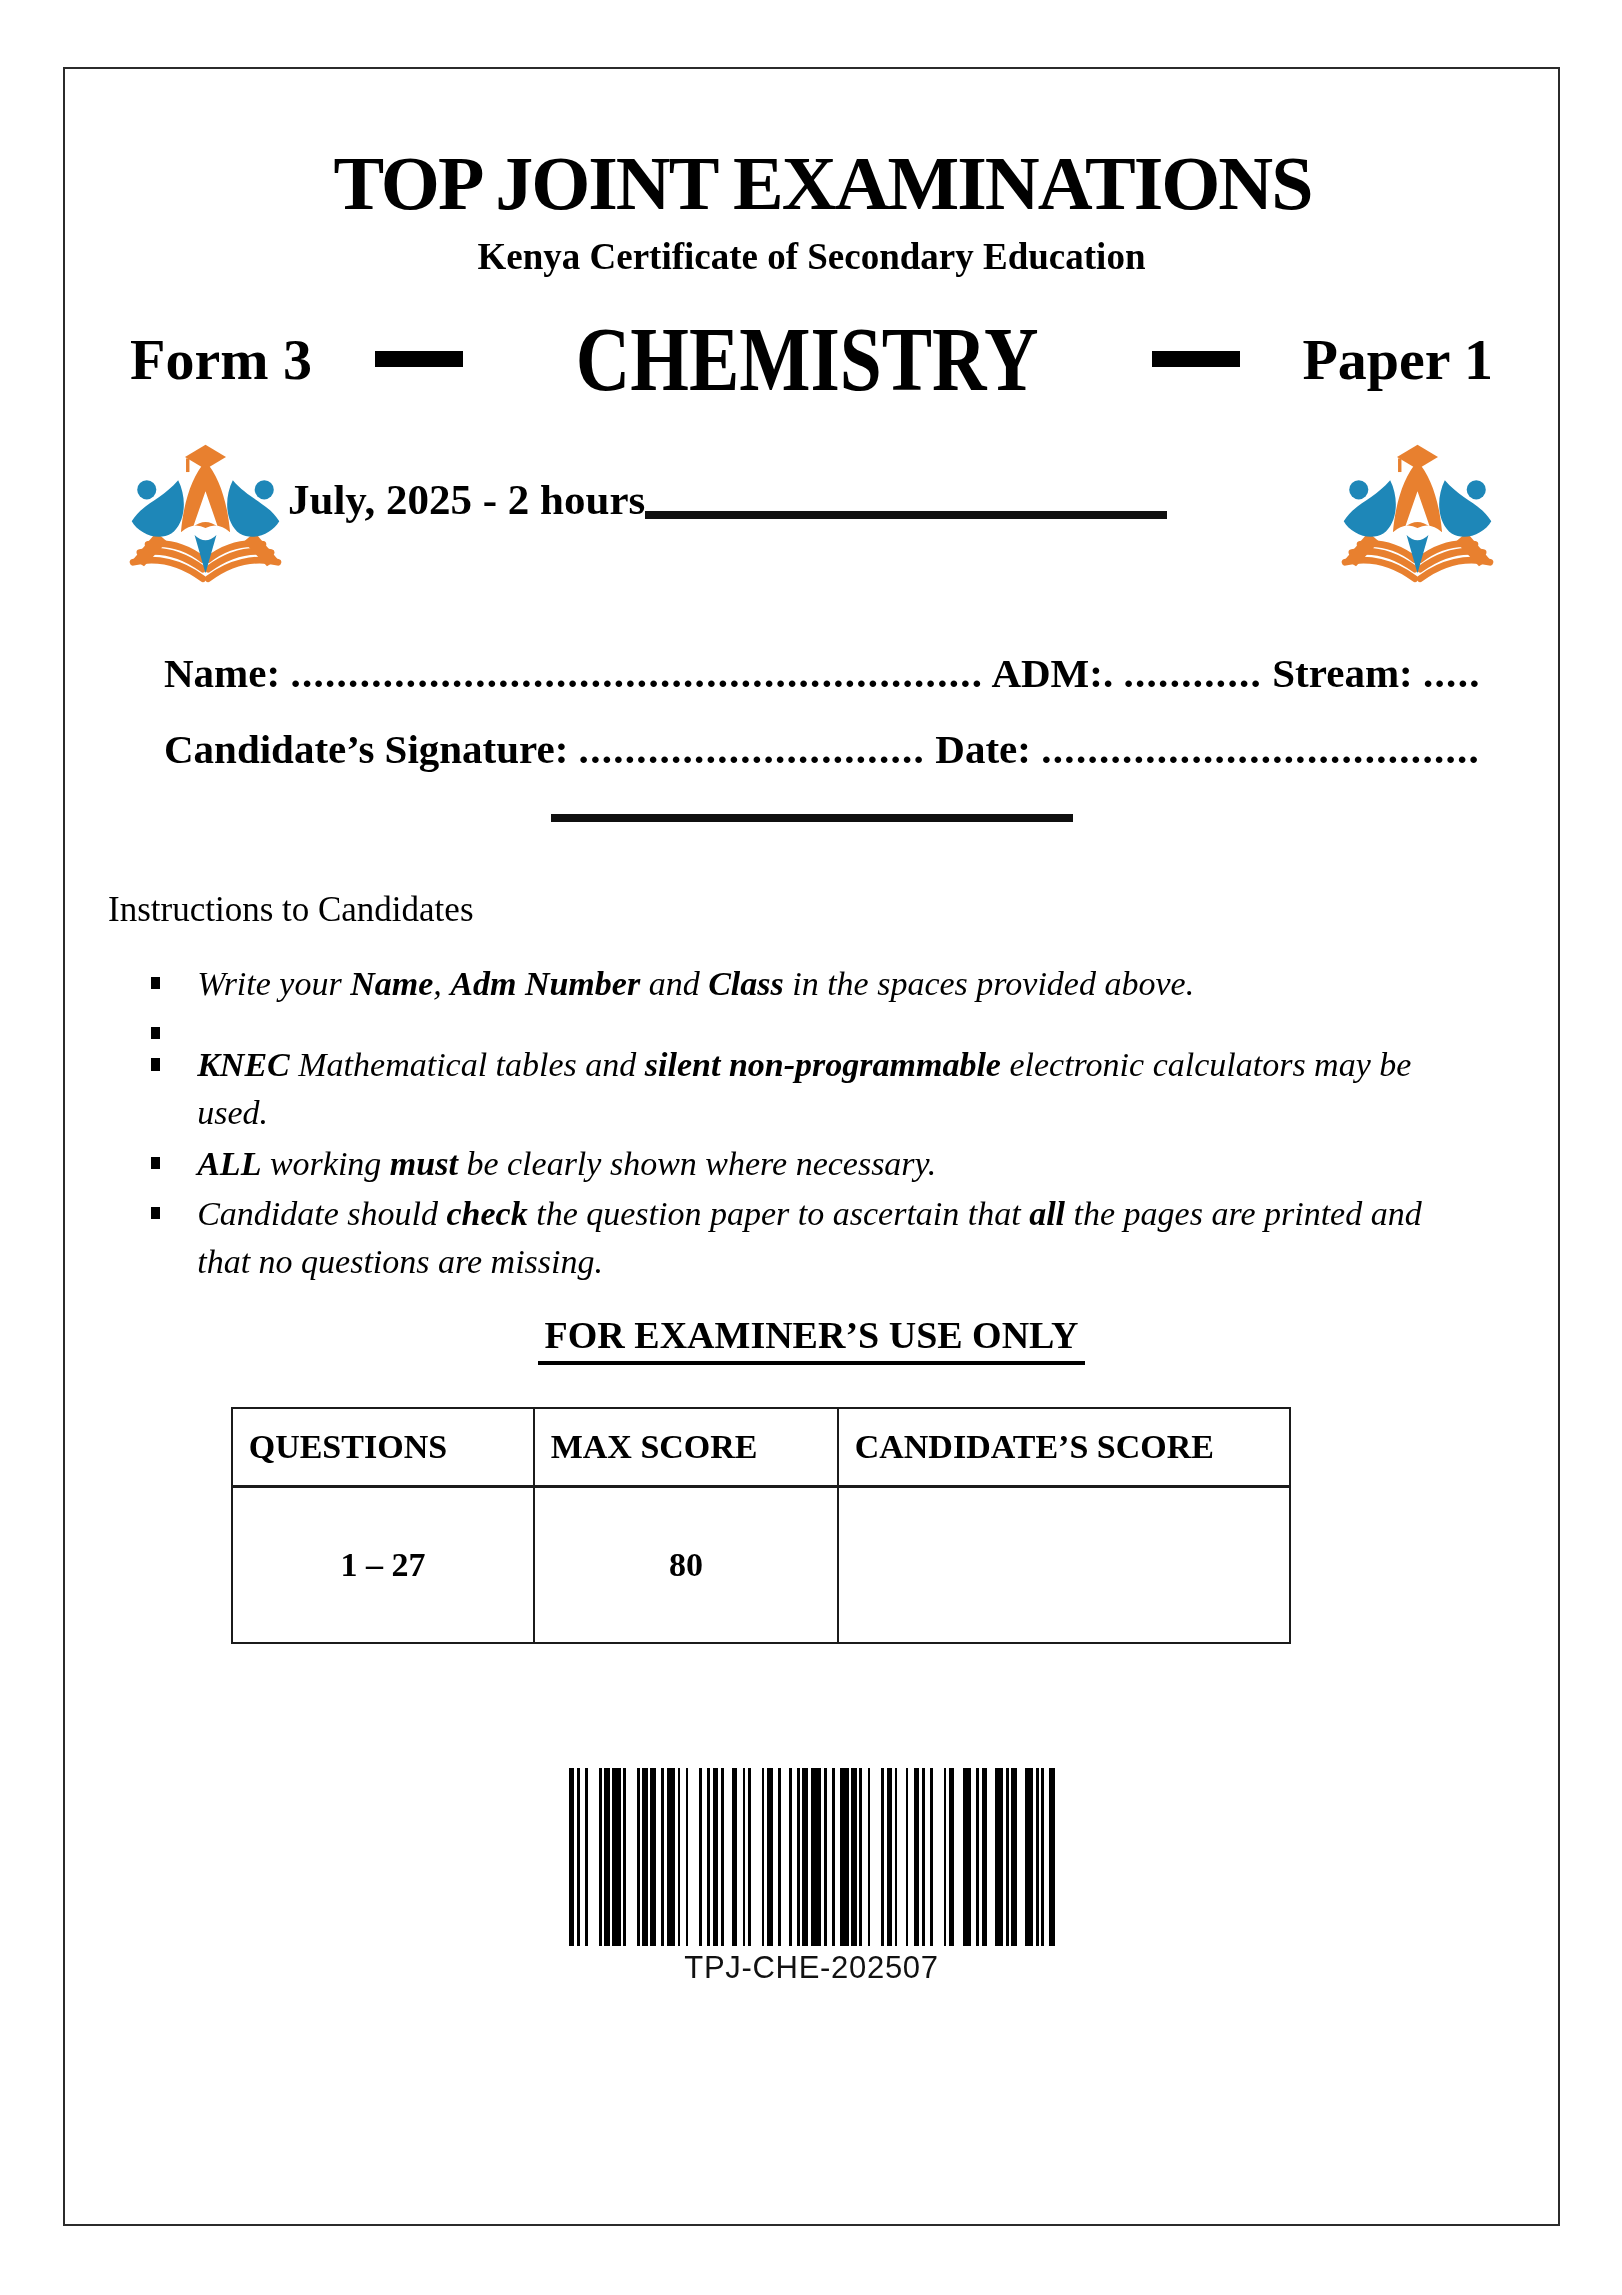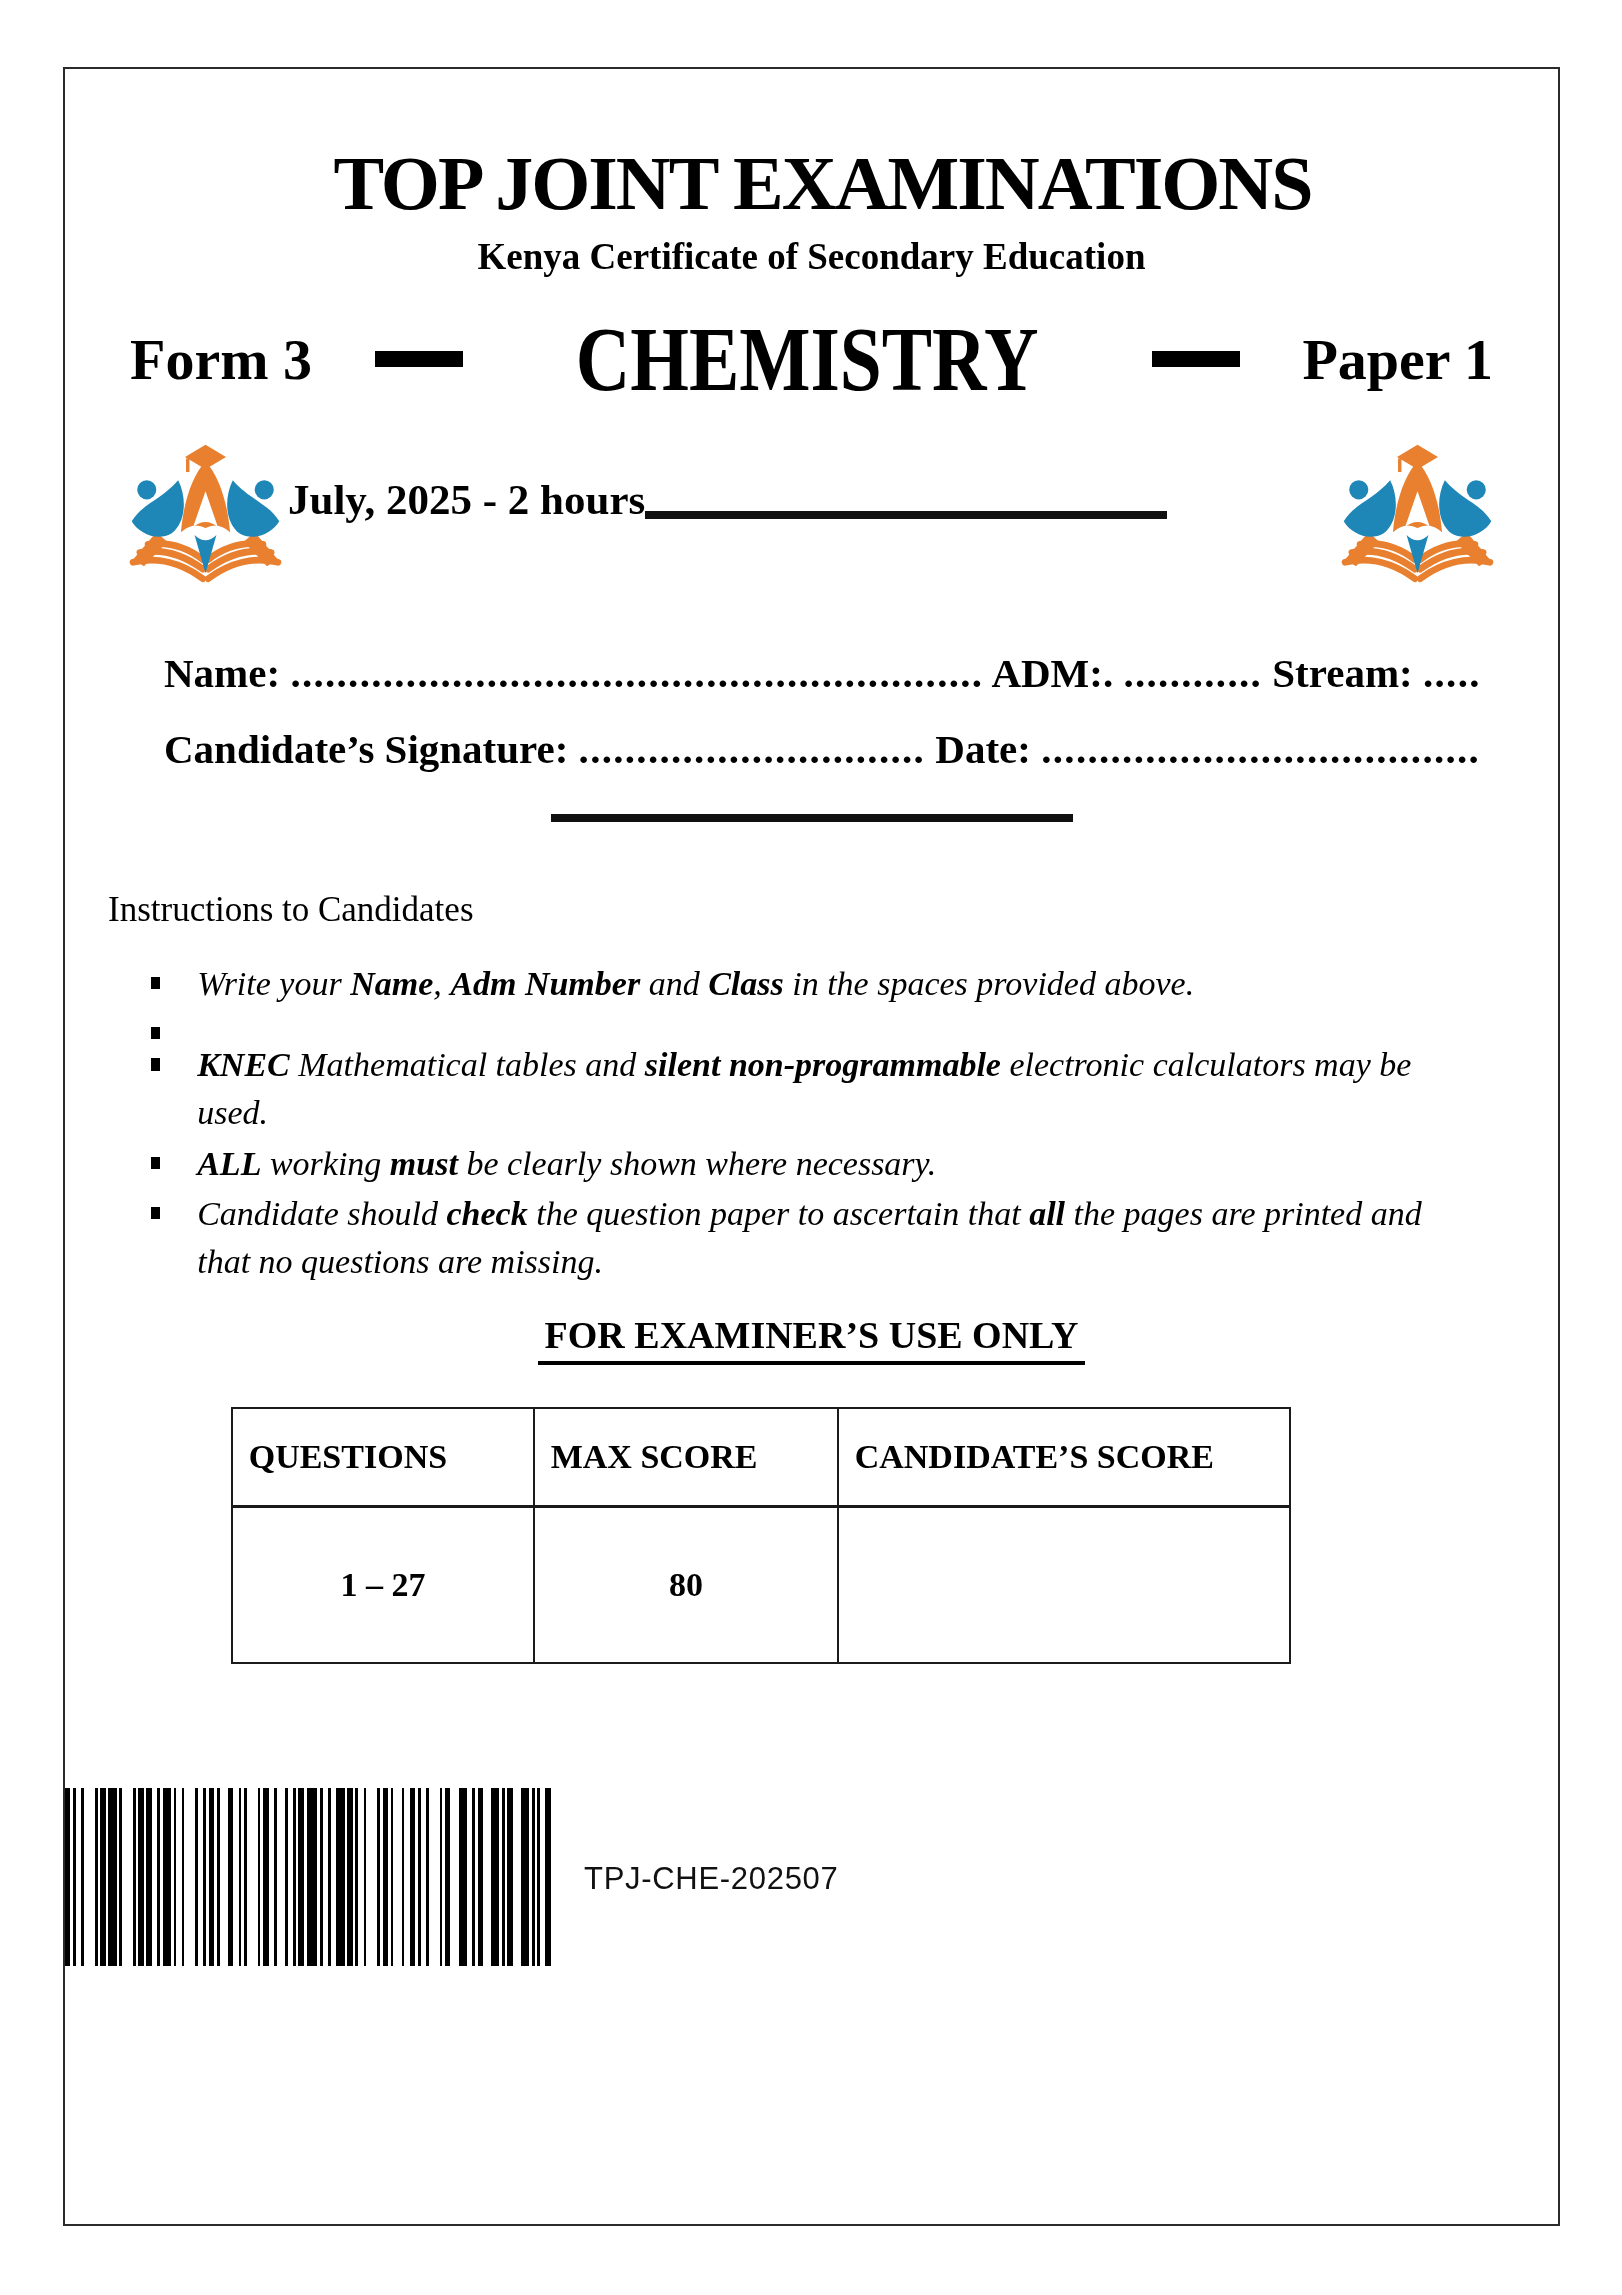--- a/index.html
+++ b/index.html
@@ -92,37 +92,36 @@
   }
   .score-table th, .score-table td {
     border: 2.6px solid #1b1b1b;
     font-size: 34px;
     vertical-align: middle;
   }
   .score-table th {
     font-weight: bold;
     text-align: left;
     padding-left: 15.7px;
-    height: 99px;
+    height: 79px;
     border-bottom-width: 3.3px;
   }
   .score-table td {
     font-weight: bold;
     text-align: center;
     height: 156px;
   }
   .score-table col.c1 { width: 302px; }
   .score-table col.c2 { width: 304px; }
   .score-table col.c3 { width: 452px; }
   .barcode-block {
     margin-top: 124px;
     display: flex;
-    flex-direction: row;
+    flex-direction: column;
     align-items: center;
-    gap: 33px;
   }
   .barcode-svg { height: 178px; display: block; }
   .barcode-text {
     margin-top: 3.9px;
     font-family: "Liberation Sans", sans-serif;
     font-size: 31px;
     letter-spacing: 0.7px;
     color: #111;
   }
 </style>

